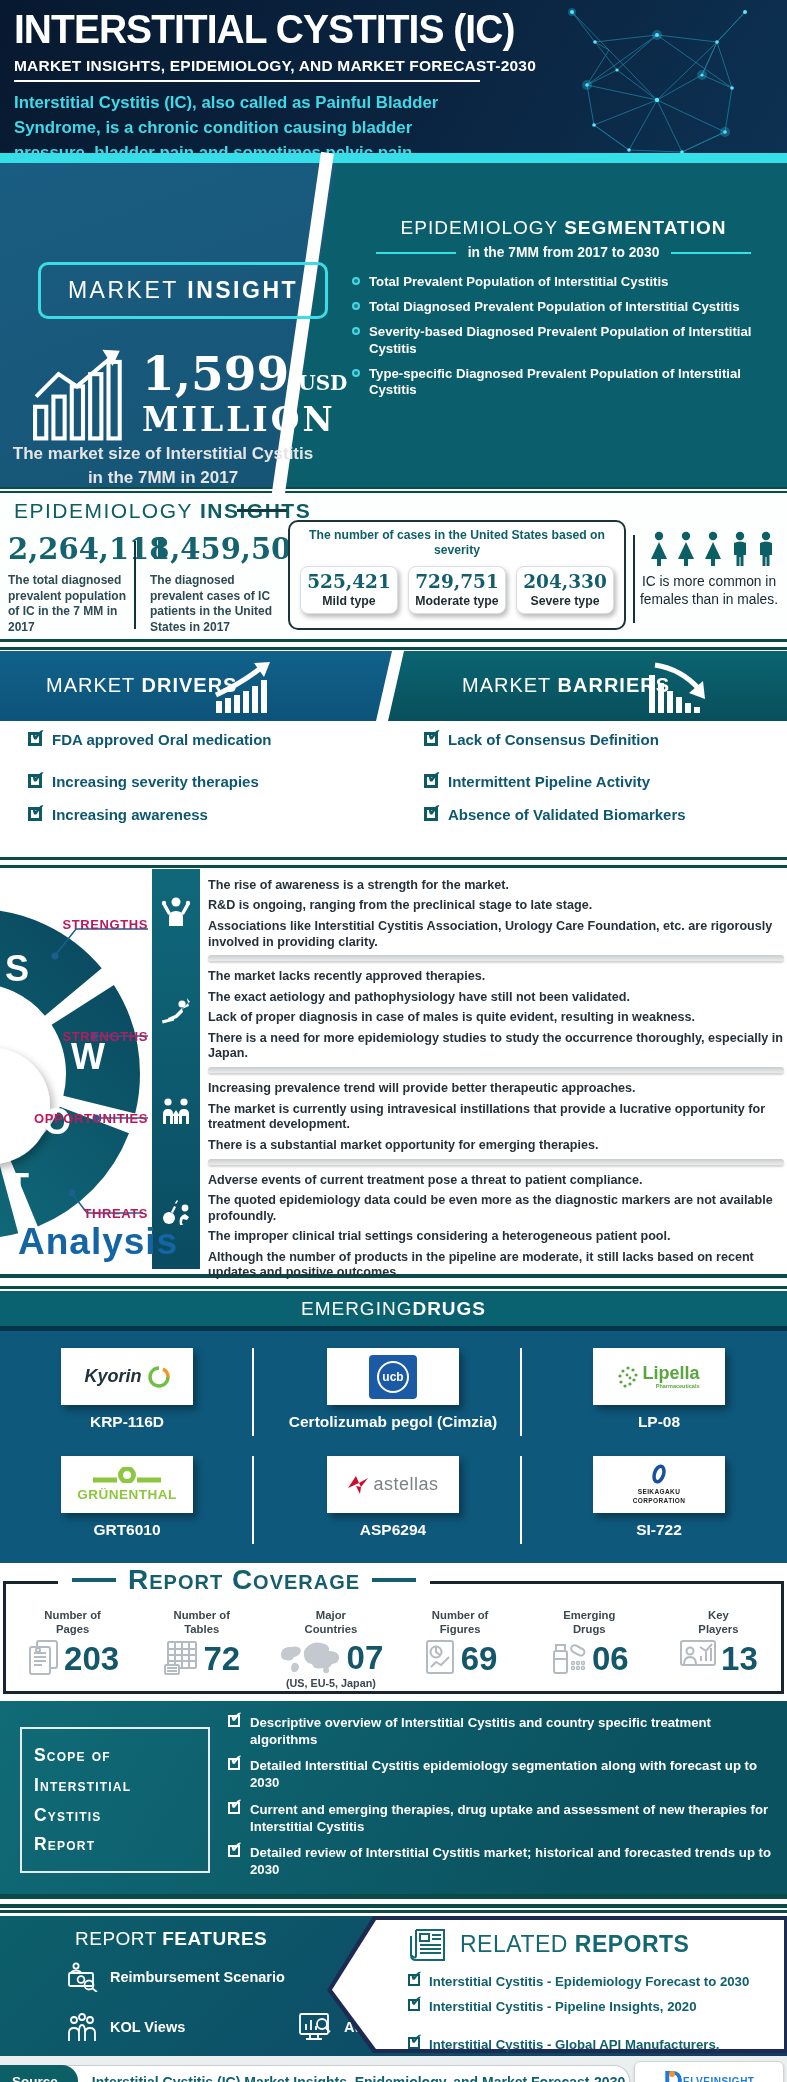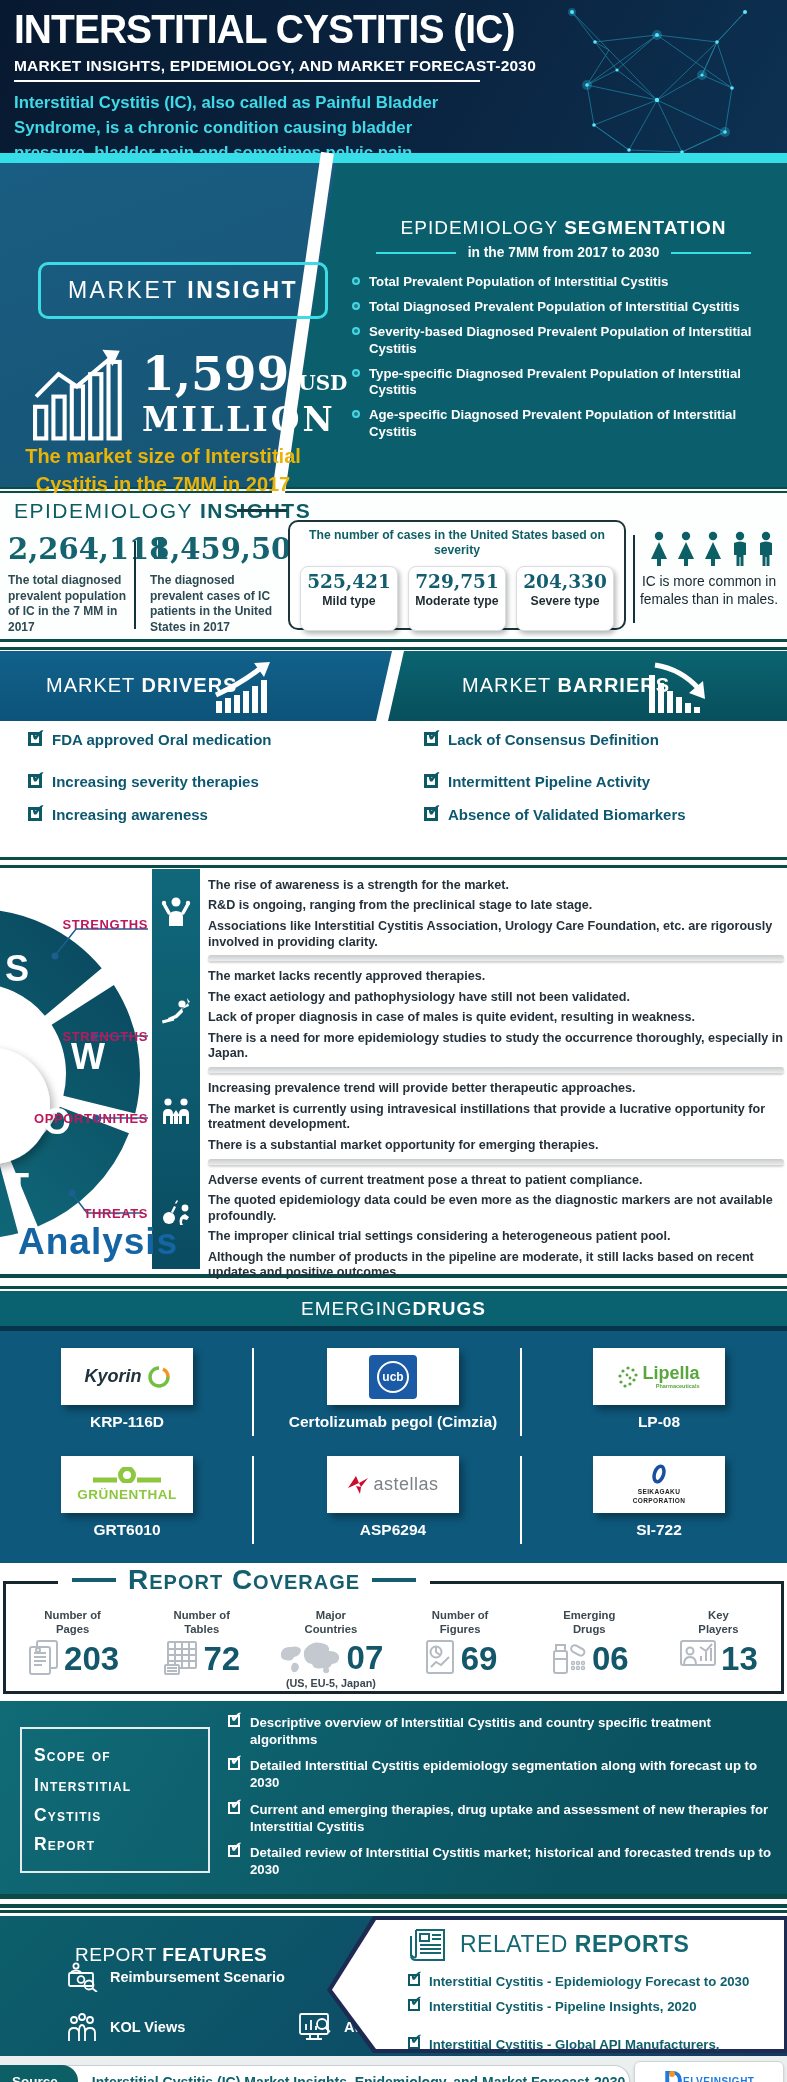--- a/index.html
+++ b/index.html
@@ -21,21 +21,21 @@
   .split-left{position:absolute;inset:0;background:linear-gradient(160deg,#1a5d82,#14516f);clip-path:polygon(0 0,336px 0,284px 324px,0 324px);}
   .split-diag{position:absolute;left:296px;top:-12px;width:13px;height:350px;background:#fff;transform:rotate(8.2deg);}
   .mi-box{position:absolute;left:38px;top:99px;width:290px;height:57px;border:3px solid #3ddbe6;border-radius:10px;color:#fff;text-align:center;line-height:51px;font-size:23px;letter-spacing:2.5px;}
   .w-light{font-weight:300;}
   .w-bold{font-weight:800;}
   .mi-icon{position:absolute;left:32px;top:180px;width:102px;height:98px;}
   .mi-value{position:absolute;left:142px;top:183px;color:#fff;font-family:"DejaVu Serif",serif;}
   .mi-num{font-size:47px;font-weight:700;}
   .mi-cur{font-size:20px;font-weight:700;margin-left:9px;}
   .mi-unit{position:absolute;left:142px;top:237px;color:#fff;font-family:"DejaVu Serif",serif;font-size:33px;font-weight:700;letter-spacing:3px;}
-  .mi-caption{position:absolute;left:8px;top:279px;width:310px;text-align:center;color:#eab308;font-size:20px;font-weight:700;line-height:1.4;}
+  .mi-caption{position:absolute;left:8px;top:279px;width:310px;text-align:center;color:#e5e5e5;font-size:17px;font-weight:700;line-height:1.4;}
   .seg-head{position:absolute;left:340px;top:54px;width:447px;text-align:center;color:#fff;font-size:19px;letter-spacing:1px;}
   .seg-sub{position:absolute;left:340px;top:82px;width:447px;display:flex;align-items:center;justify-content:center;gap:12px;color:#fff;font-size:13.8px;font-weight:700;}
   .seg-sub .line{width:80px;height:2px;background:#35dfe8;}
   .seg-items{position:absolute;left:352px;top:111px;width:432px;}
   .seg-item{display:flex;gap:9px;margin-bottom:8px;color:#fff;font-size:13.2px;font-weight:700;line-height:1.28;}
   .seg-dot{width:8px;height:8px;border:2px solid #3fd9e6;border-radius:50%;flex:none;margin-top:3px;background:rgba(255,255,255,.15);}
 
   
   .band-a{height:6px;background:linear-gradient(to bottom,#0c4c48 0 2px,#f4f6f6 2px 4px,#0c4c48 4px 6px);}
   .band-b,.band-c{height:12px;background:linear-gradient(to bottom,#0c4c48 0 3px,#fff 3px 8px,#0c4c48 8px 11px,#fff 11px 12px);}
@@ -45,21 +45,21 @@
   
   .sec-epi{height:146px;background:#fdfefe;}
   .epi-title{position:absolute;left:14px;top:6px;font-size:21px;color:#0d5c63;letter-spacing:1.5px;}
   .epi-rule{position:absolute;left:237px;top:16px;width:50px;height:3px;background:#123a40;}
   .epi-val{position:absolute;font-family:"DejaVu Serif",serif;font-size:29px;font-weight:700;color:#15636e;}
   .epi-lab{position:absolute;font-size:12px;font-weight:700;color:#2e4a52;line-height:1.3;}
   .vline{position:absolute;width:2px;background:#10333c;}
   .sev-box{position:absolute;left:288px;top:27px;width:338px;height:110px;border:2.5px solid #1d343b;border-radius:10px;background:#fff;padding-top:6px;}
   .sev-title{text-align:center;font-size:12.2px;font-weight:700;color:#0e5f66;line-height:1.25;}
   .sev-chips{display:flex;justify-content:space-evenly;margin-top:7px;}
-  .sev-chip{width:98px;padding:4px 2px 22px;border:1px solid #d9dee1;border-radius:8px;background:#fff;box-shadow:2px 3px 5px rgba(0,0,0,.28);text-align:center;}
+  .sev-chip{width:98px;padding:4px 2px 5px;border:1px solid #d9dee1;border-radius:8px;background:#fff;box-shadow:2px 3px 5px rgba(0,0,0,.28);text-align:center;}
   .sev-val{font-family:"DejaVu Serif",serif;font-size:18.5px;font-weight:700;color:#135e6e;}
   .sev-lab{font-size:12.3px;font-weight:700;color:#1d2b31;margin-top:2px;}
   .gender-icons{position:absolute;left:648px;top:38px;width:132px;height:36px;}
   .gender-note{position:absolute;left:634px;top:80px;width:150px;text-align:center;font-size:13.8px;font-weight:400;color:#16262e;line-height:1.3;}
 
   
   .sec-db{height:206px;background:#fff;}
   .db-left{position:absolute;top:0;left:0;width:100%;height:70px;background:linear-gradient(180deg,#11618b,#0d5379);clip-path:polygon(0 0,392px 0,376px 70px,0 70px);}
   .db-right{position:absolute;top:0;left:0;width:100%;height:70px;background:linear-gradient(180deg,#0b6471,#084f5c);clip-path:polygon(404px 0,787px 0,787px 70px,388px 70px);}
   .db-title{position:absolute;font-size:20px;color:#fff;letter-spacing:1px;}
@@ -116,21 +116,21 @@
 
   
   .sec-scope{height:193px;background:linear-gradient(120deg,#106b77,#0b5260 75%);}
   .scope-box{position:absolute;left:20px;top:26px;width:190px;height:146px;border:2px solid #e6ecee;padding:12px 0 0 12px;}
   .scope-line{font-variant:small-caps;color:#fff;font-size:17.5px;font-weight:600;letter-spacing:1.2px;line-height:1.7;}
   .scope-items{position:absolute;left:228px;top:13px;width:548px;}
   .scope-item{display:flex;gap:10px;margin-bottom:9px;color:#fff;font-weight:600;font-size:13.2px;line-height:1.3;}
 
   
   .sec-feat{height:140px;background:linear-gradient(135deg,#0c5f6b,#0d4a66 65%,#14395e);}
-  .feat-title{position:absolute;left:75px;top:12px;font-size:19px;color:#fff;letter-spacing:.5px;margin-top:16px;}
+  .feat-title{position:absolute;left:75px;top:12px;font-size:19px;color:#fff;letter-spacing:.5px;}
   .feat-item{position:absolute;display:flex;align-items:center;gap:12px;color:#fff;font-weight:600;font-size:14.5px;}
   .rel-outer{position:absolute;right:0;top:0;width:460px;height:137px;background:#1d2b52;clip-path:polygon(46px 0,100% 0,100% 100%,46px 100%,0 54%);}
   .rel-inner{position:absolute;right:3px;top:4px;width:452px;height:129px;background:#fff;clip-path:polygon(44px 0,100% 0,100% 100%,44px 100%,0 54%);}
   .rel-title{position:absolute;left:460px;top:15px;font-size:23px;color:#156872;letter-spacing:.5px;}
   .rel-icon{position:absolute;left:408px;top:12px;width:38px;height:34px;}
   .rel-item{position:absolute;left:408px;display:flex;gap:9px;width:362px;color:#10606c;font-weight:700;font-size:13.2px;line-height:1.3;}
 
   
   .sec-foot{height:52px;background:#eceff0;}
   .src-bar{position:absolute;left:0;top:9px;width:630px;height:33px;background:#fff;border:1px solid #c9ced1;border-left:none;border-radius:0 16px 16px 0;box-shadow:0 2px 3px rgba(0,0,0,.2);display:flex;align-items:center;}
@@ -224,24 +224,20 @@
           <span class="seg-dot"></span>
           <span>Total Diagnosed Prevalent Population of Interstitial Cystitis</span>
         </div>
       <div class="seg-item">
           <span class="seg-dot"></span>
           <span>Severity-based Diagnosed Prevalent Population of Interstitial Cystitis</span>
         </div>
       <div class="seg-item">
           <span class="seg-dot"></span>
           <span>Type-specific Diagnosed Prevalent Population of Interstitial Cystitis</span>
-        </div>
-      <div class="seg-item">
-          <span class="seg-dot"></span>
-          <span>Age-specific Diagnosed Prevalent Population of Interstitial Cystitis</span>
         </div>
     </div>
   </div>
 
   <div class="band-a"></div>
 
   <div class="sec sec-epi">
     <h2 class="epi-title">
       <span class="w-light">EPIDEMIOLOGY </span><span class="w-bold">INSIGHTS</span>
     </h2>

